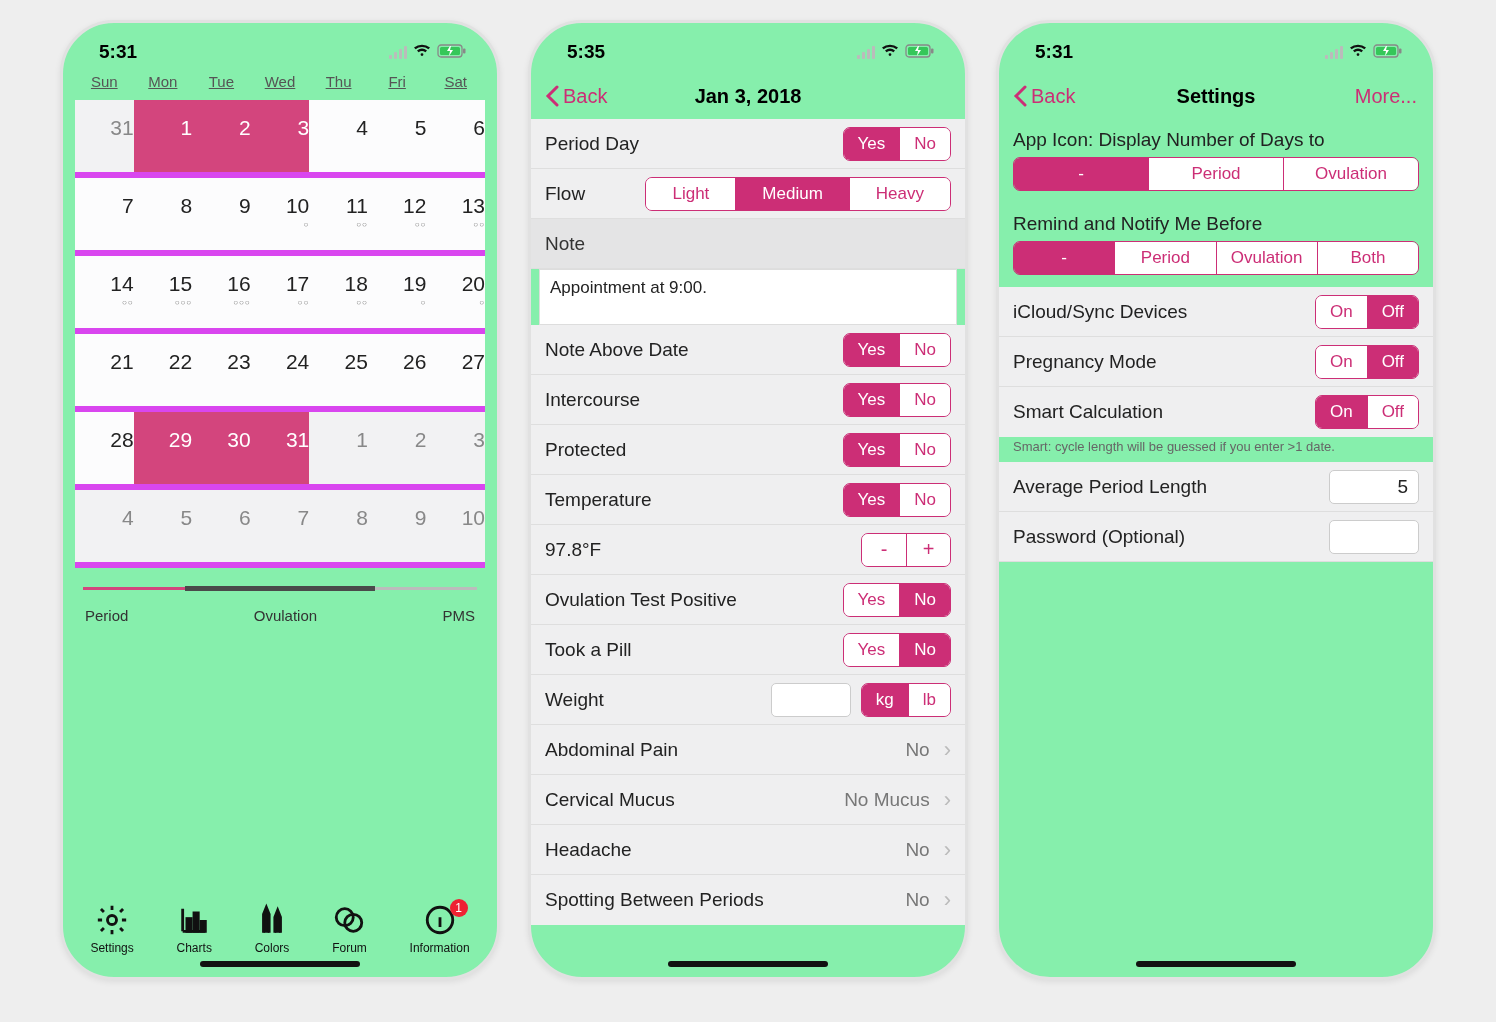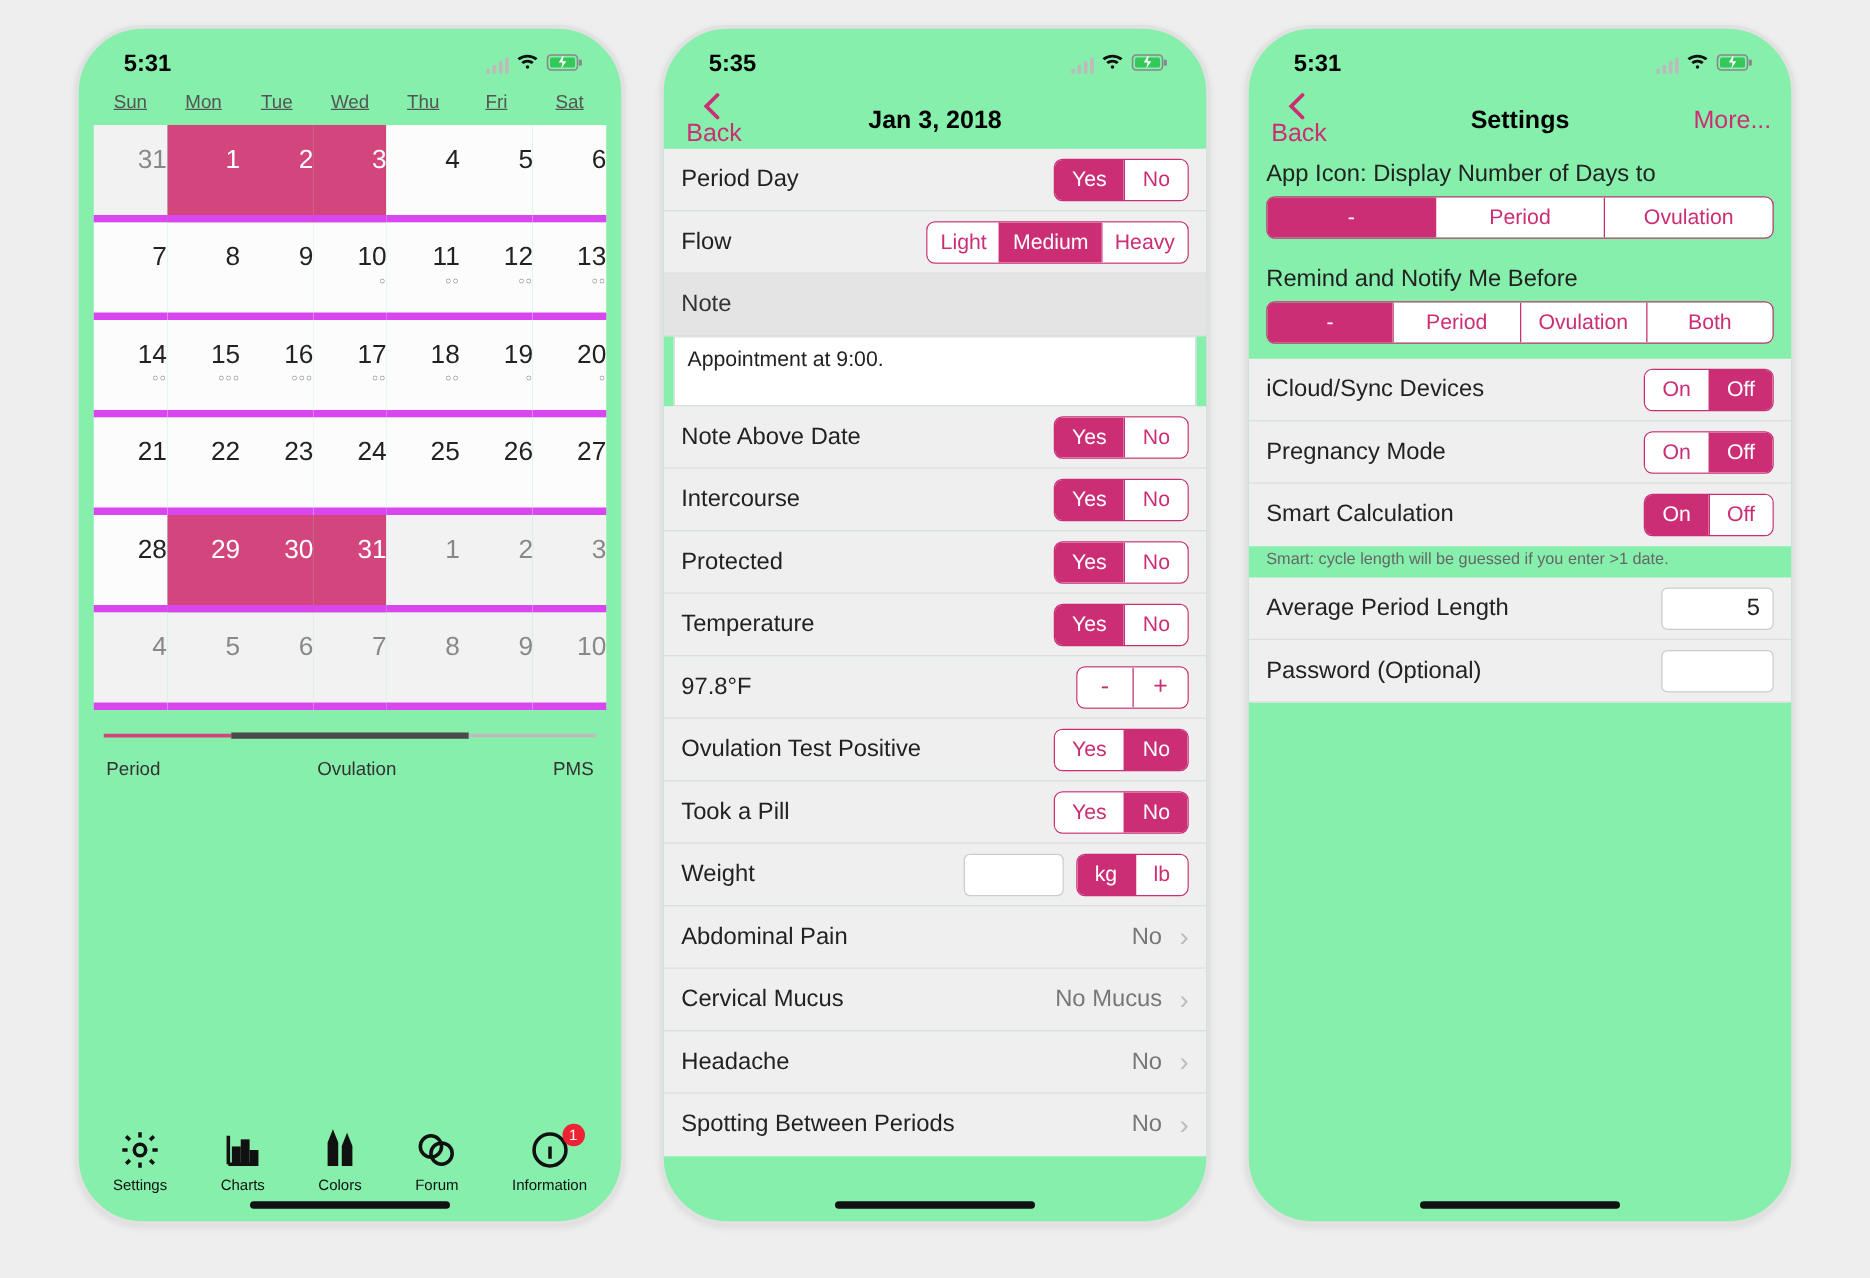--- a/index.html
+++ b/index.html
@@ -24,31 +24,31 @@
   .legend { display:flex; align-items:center; padding: 18px 20px 10px; }
   .legend .bar { height:3px; }
   .legend-labels { display:flex; justify-content:space-between; padding: 6px 22px 10px; font-size:15px; color:#333;}
   .tabbar { position:absolute; bottom:22px; left:0; right:0; display:flex; justify-content:space-around; padding: 0 6px;}
   .tab { display:flex; flex-direction:column; align-items:center; font-size:12px; color:#111; gap:4px;}
   .tab svg { width:34px; height:34px; }
   .badge { position:absolute; top:-4px; right:2px; background:#e23; color:#fff; width:18px; height:18px; border-radius:50%; font-size:12px; display:flex; align-items:center; justify-content:center;}
   .tabwrap{position:relative;}
   
   .navbar { display:flex; align-items:center; justify-content:center; position:relative; height:46px; font-size:20px; font-weight:600;}
-  .navbar .back { position:absolute; left:14px; display:flex; align-items:center; color:#cc2e76; font-weight:400; font-size:20px;flex-direction:column;}
+  .navbar .back { position:absolute; left:14px; display:flex; align-items:center; color:#cc2e76; font-weight:400; font-size:20px;}
   .navbar .more { position:absolute; right:16px; color:#cc2e76; font-size:20px; font-weight:400;}
   .list { }
   .row { display:flex; align-items:center; justify-content:space-between; padding: 0 14px; height:50px; border-bottom:1px solid #dedede; font-size:19px; color:#222; background:#efeff0;}
   .row.section { background:#e4e4e5; color:#333;}
   .row.nav .val { color:#777; margin-right:6px;}
   .seg { display:flex; border:1.5px solid #cc2e76; border-radius:7px; overflow:hidden; height:34px;text-align:center;}
   .seg > div { padding: 0 14px; display:flex; align-items:center; font-size:17px; color:#cc2e76; background:#fff;}
   .seg > div + div { border-left:1.5px solid #cc2e76;}
   .seg > div.sel { background:#cc2e76; color:#fff;}
-  .seg.three > div { padding: 0 10px;}
+  .seg.three > div { padding: 0 26px;}
   .noteblk { background:#fff; margin: 0 8px 0 8px; border:1px solid #ddd; padding:8px 10px; font-size:17px; color:#222; height:56px;}
   .stepper { display:flex; border:1.5px solid #cc2e76; border-radius:7px; overflow:hidden; height:34px;}
   .stepper > div { width:44px; display:flex;align-items:center;justify-content:center; color:#cc2e76; background:#fff; font-size:20px;}
   .stepper > div + div{border-left:1.5px solid #cc2e76;}
   .txtinput { width:80px; height:34px; border:1px solid #ccc; border-radius:5px; background:#fff;}
   .chev { color:#bbb; font-size:22px; margin-left:8px;}
   
   .settings .segfull { display:flex; border:1.5px solid #cc2e76; border-radius:7px; overflow:hidden; height:34px; margin: 6px 14px 12px;}
   .settings .segfull > div { flex:1; display:flex; align-items:center; justify-content:center; color:#cc2e76; font-size:17px; background:#fff;}
   .settings .segfull > div.sel { background:#cc2e76; color:#fff;}

